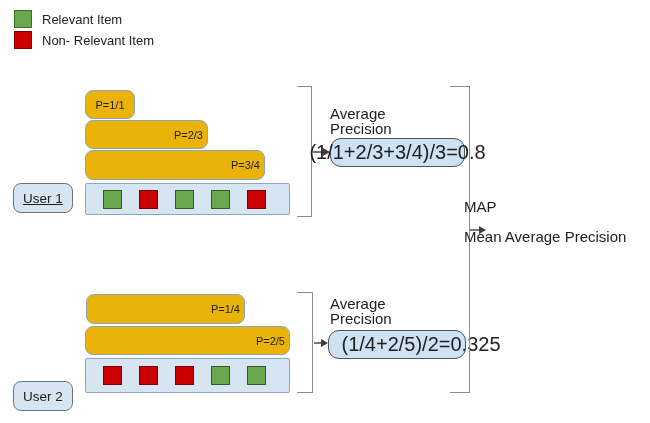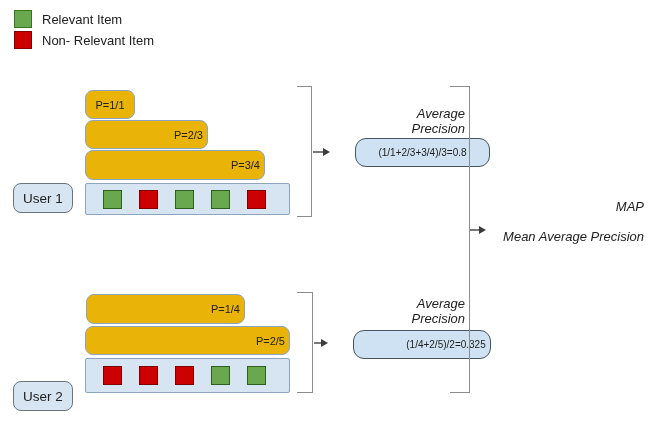--- a/index.html
+++ b/index.html
@@ -21,42 +21,42 @@
   .bluebox.center{justify-content:center;}
   .bluebox.right{justify-content:flex-end;padding-right:4px;}
   .userbox{
     position:absolute;box-sizing:border-box;background:#d7e4f2;
     border:1.5px solid #6b757e;border-radius:8px;
     font-size:13.5px;display:flex;align-items:center;justify-content:center;
   }
   .resultbox{
     position:absolute;box-sizing:border-box;background:#cfe2f3;
     border:1.5px solid #46555f;border-radius:11px;
-    font-size:10px;display:flex;align-items:center;justify-content:center;white-space:nowrap;margin-left:25px;
+    font-size:20px;display:flex;align-items:center;justify-content:center;white-space:nowrap;
   }
   .items-row{
     position:absolute;box-sizing:border-box;background:#d7e4f2;
     border:1.5px solid #8aa5bd;border-radius:2px;
     display:flex;align-items:center;gap:17px;padding-left:17px;
   }
   .item-square{width:19px;height:19px;box-sizing:border-box;flex:0 0 auto;}
   .item-square.relevant{background:#6aa84f;border:1px solid #2e5e1e;}
   .item-square.non_relevant{background:#cc0000;border:1px solid #7e0000;}
   
   .bracket{
     position:absolute;box-sizing:border-box;
     border-top:1.5px solid #8c8c8c;border-right:1.5px solid #8c8c8c;border-bottom:1.5px solid #8c8c8c;
   }
   .arrow-line{position:absolute;height:1.5px;background:#7a7a7a;}
   .arrow-head{
     position:absolute;width:0;height:0;
     border-left:7px solid #3d3d3d;border-top:4px solid transparent;border-bottom:4px solid transparent;
   }
   .caption{
-    position:absolute;font-size:13px;line-height:15px;text-align:right;white-space:pre-line;font-style:italic;
+    position:absolute;font-size:15px;line-height:15px;text-align:left;white-space:pre-line;
   }
 </style>
 </head>
 <body>
 
 <div class="canvas">
 
   <span class="swatch relevant" style="left:14px;top:10px;"></span>
   <span class="legend-label" style="left:42px;top:12px;">Relevant Item</span>
   <span class="swatch non_relevant" style="left:14px;top:31px;"></span>
@@ -67,21 +67,21 @@
   <div class="bluebox right" style="left:85px;top:150px;width:180px;height:30px;">P=3/4</div>
 
   <div class="items-row" style="left:85px;top:183px;width:205px;height:32px;">
       <div class="item-square relevant"></div>
       <div class="item-square non_relevant"></div>
       <div class="item-square relevant"></div>
       <div class="item-square relevant"></div>
       <div class="item-square non_relevant"></div>
     </div>
 
-  <div class="userbox" style="left:13px;top:183px;width:60px;height:30px;">User 1</div>
+  <div class="userbox" style="left:13px;top:183px;width:60px;height:30px;text-decoration:underline;">User 1</div>
 
   <div class="bracket" style="left:297px;top:86px;width:15px;height:131px;"></div>
   <div class="arrow-line" style="left:313px;top:151px;width:10px;"></div>
   <div class="arrow-head" style="left:323px;top:148px;"></div>
 
   <div class="caption" style="left:330px;top:106px;width:135px;">Average
 Precision</div>
   <div class="resultbox" style="left:330px;top:138px;width:135px;height:29px;">(1/1+2/3+3/4)/3=0.8</div>
 
   <div class="bluebox right" style="left:86px;top:294px;width:159px;height:30px;">P=1/4</div>

